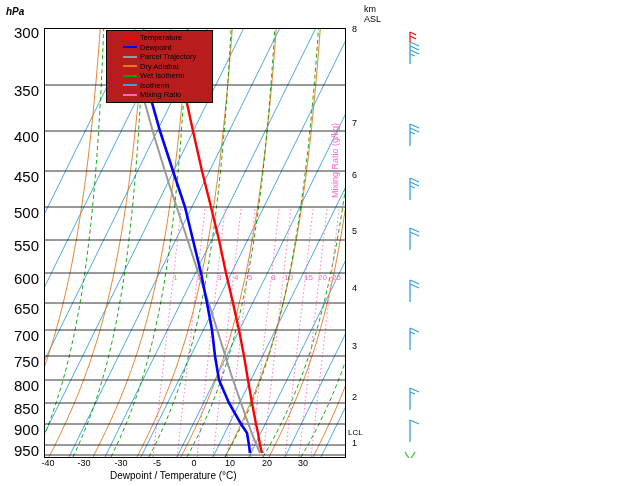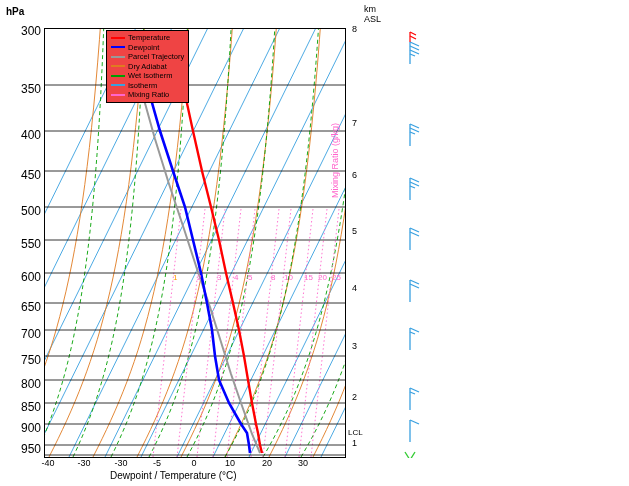--- a/index.html
+++ b/index.html
@@ -6,30 +6,30 @@
   body{width:629px;height:486px;background:#ffffff;font-family:"Liberation Sans",sans-serif;overflow:hidden;}
   #root{position:relative;width:629px;height:486px;}
   .abs{position:absolute;}
   .t{font-size:10px;color:#000;white-space:nowrap;}
   .tiny{font-size:8px;}
   .bold{font-weight:bold;}
 
   
   #skewt{left:0;top:0;width:430px;height:486px;}
   #plot{position:absolute;left:44px;top:28px;width:300px;height:428px;border:1px solid #000;overflow:hidden;background:#fff;}
-  #hpa{left:6px;top:6px;}
+  #hpa{left:6px;top:6px;font-style:italic;}
   #title{left:56px;top:6px;font-size:11px;font-weight:bold;}
   #kmlab{left:364px;top:4px;font-size:9px;line-height:10px;}
-  .ytick{position:absolute;left:14px;font-size:12px;width:34px;text-align:center;}
+  .ytick{position:absolute;left:5px;font-size:15px;width:34px;text-align:right;}
   .xtick{position:absolute;top:458px;font-size:9px;transform:translateX(-50%);}
   #xlabel{left:110px;top:470px;font-size:10px;}
   .kmtick{position:absolute;left:352px;font-size:9px;}
 
   
-  #legend{position:absolute;left:106px;top:30px;background:#ef4444;border:1px solid #000;padding:2px 4px;font-size:7.5px;line-height:9.5px;}
+  #legend{position:absolute;left:106px;top:30px;background:#b91c1c;border:1px solid #000;padding:2px 16px;font-size:7.5px;line-height:9.5px;}
   #legend div{display:flex;align-items:center;gap:3px;white-space:nowrap;}
   #legend i{display:inline-block;width:14px;height:0;border-top-width:2px;border-top-style:solid;}
 
   
   #mixlab{position:absolute;left:330px;top:198px;transform:rotate(-90deg);transform-origin:left top;font-size:9px;color:#ff66cc;}
   #lcl{position:absolute;left:348px;top:428px;font-size:8px;}
 
   
   #right{left:432px;top:0;width:197px;height:486px;}
 </style>

